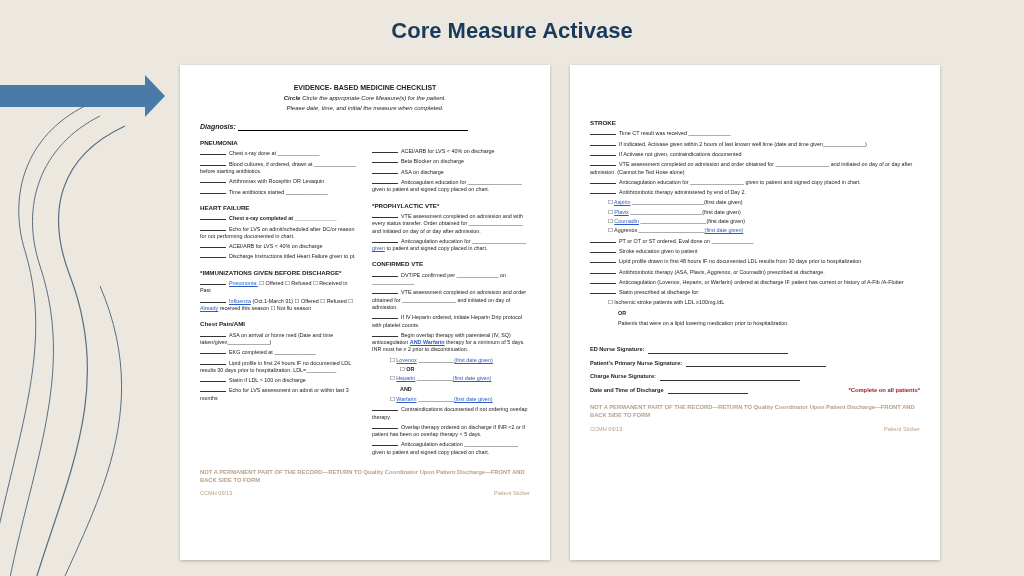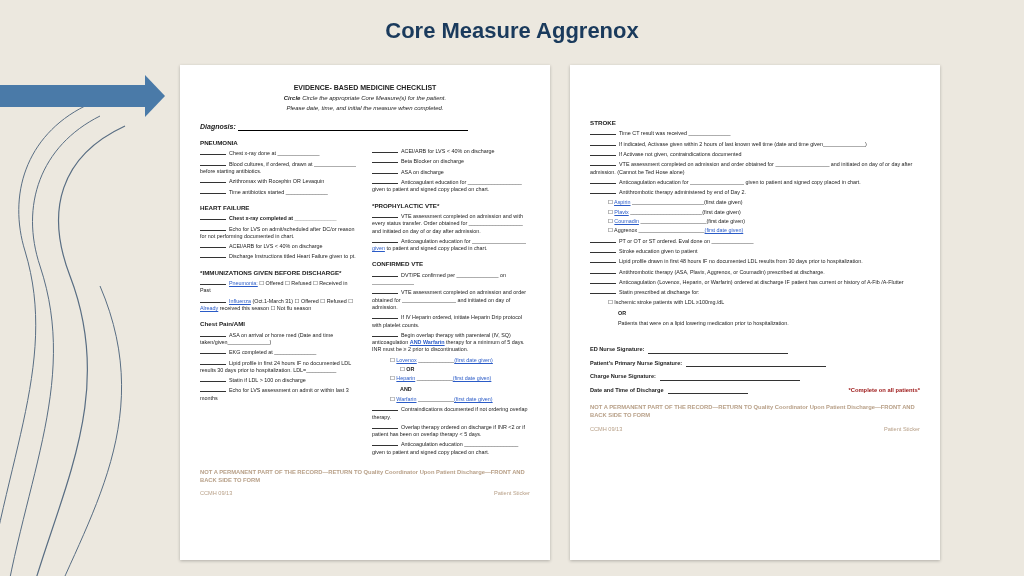--- a/index.html
+++ b/index.html
@@ -36,21 +36,21 @@
 <body>
 
 <div class="slide">
   <svg class="swirl" viewBox="0 0 280 550">
     <path d="M 40 550 C 60 400 120 300 80 180 C 60 120 80 60 140 30" stroke="#1a3a5c" stroke-width="1" fill="none"></path>
     <path d="M 60 550 C 90 420 160 320 110 190 C 85 125 100 70 165 40" stroke="#1a3a5c" stroke-width="1.2" fill="none"></path>
     <path d="M 20 550 C 40 380 100 280 65 165 C 48 110 65 50 125 20" stroke="#1a3a5c" stroke-width="1" fill="none"></path>
     <path d="M 80 550 C 120 440 200 340 140 200" stroke="#1a3a5c" stroke-width="1" fill="none"></path>
   </svg>
 
-  <div class="title">Core Measure Aggrenox</div>
+  <div class="title">Core Measure Activase</div>
 
   <div class="arrow">
     <div class="shaft"></div>
       <div class="tip"></div>
   </div>
 
   <div class="page left">
     <div class="hdr">EVIDENCE- BASED MEDICINE CHECKLIST</div>
     <div class="sub"><b>Circle</b> <span style="font-style:italic">Circle the appropriate Core Measure(s) for the patient.</span></div>
     <div class="sub">Please date, time, and initial the measure when completed.</div>

